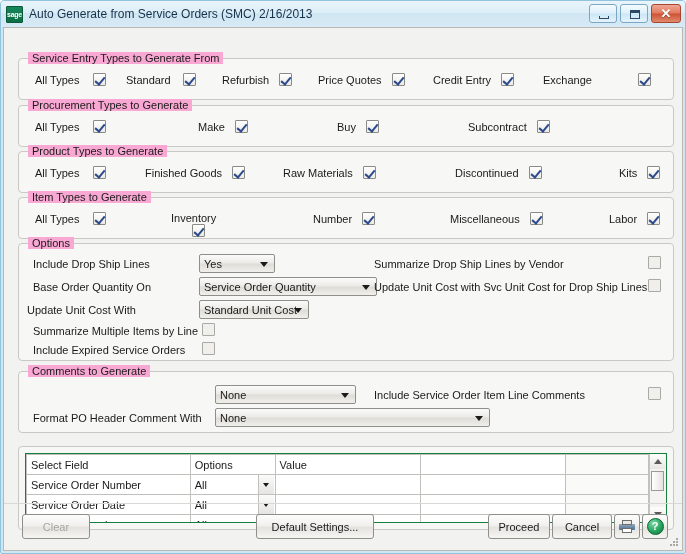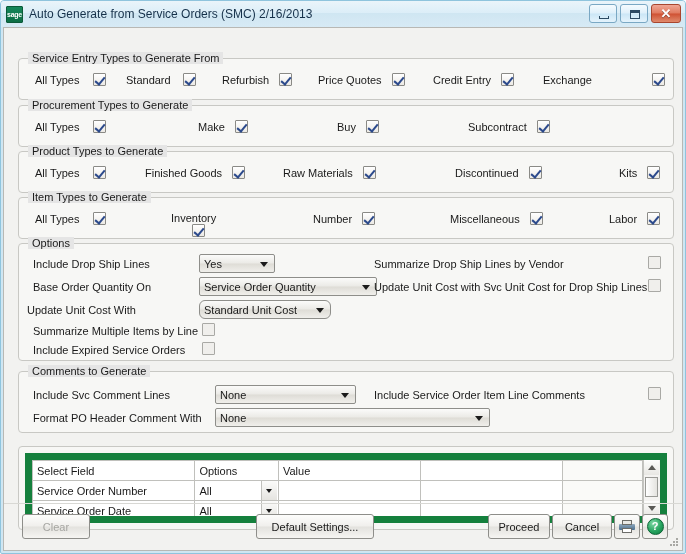--- a/index.html
+++ b/index.html
@@ -122,21 +122,21 @@
     position: absolute;
     box-sizing: border-box;
     border: 1px solid #c8c8c4;
     border-radius: 4px;
     background: #f7f7f5;
   }
   .group > .legend {
     position: absolute;
     top: -7px; left: 9px;
     padding: 0 4px;
-    background: #e5e5e5;
+    background: #f9a8d4;
     font-size: 11px;
     color: #1a1a1a;
     white-space: nowrap;
   }
 
   
   .cbrow { position: absolute; display: flex; align-items: center; }
   .cblabel { font-size: 11px; color: #1a1a1a; white-space: nowrap; }
   .cbox {
     width: 13px; height: 13px;
@@ -196,21 +196,21 @@
     position: absolute;
     box-sizing: border-box;
     border: 1px solid #c8c8c4;
     border-radius: 4px;
     background: #f7f7f5;
     padding: 5px;
   }
   .gridinner {
     position: absolute;
     left: 6px; top: 6px; right: 6px; bottom: 6px;
-    border: 7px solid #15803d;
+    border: 1px solid #15803d;
     background: #14532d;
     overflow: hidden;
     display: flex;
   }
   .gtable {
     flex: 1;
     border-collapse: collapse;
     table-layout: fixed;
     font-size: 11px;
   }
@@ -385,21 +385,21 @@
         <span class="cbox checked" style="margin-left:10px;"></span>
       </div>
       <div class="cbrow" style="left:299px; top:14px;">
         <span class="cblabel">Price Quotes</span>
         <span class="cbox checked" style="margin-left:10px;"></span>
       </div>
       <div class="cbrow" style="left:414px; top:14px;">
         <span class="cblabel">Credit Entry</span>
         <span class="cbox checked" style="margin-left:10px;"></span>
       </div>
-      <div class="cbrow" style="left:524px; top:14px; width:122px; justify-content:space-between;">
+      <div class="cbrow" style="left:524px; top:14px; width:108px; justify-content:space-between;">
         <span class="cblabel">Exchange</span>
         <span class="cbox checked"></span>
       </div>
     </div>
 
     <div class="group" style="left:14px; top:77px; width:656px; height:42px;">
       <div class="legend">Procurement Types to Generate</div>
       <div class="cbrow" style="left:16px; top:14px;">
         <span class="cblabel">All Types</span>
         <span class="cbox checked" style="margin-left:14px;"></span>
@@ -475,42 +475,41 @@
         <span class="arrow"></span>
       </div>
 
       <div class="flabel" style="left:14px; top:37px;">Base Order Quantity On</div>
       <div class="ddl" style="left:180px; top:33px; width:178px;">
         <span>Service Order Quantity</span>
         <span class="arrow"></span>
       </div>
 
       <div class="flabel" style="left:8px; top:60px;">Update Unit Cost With</div>
-      <div class="ddl" style="left:180px; top:56px; width:132px;border-radius:6px;">
+      <div class="ddl" style="left:180px; top:56px; width:110px;">
         <span>Standard Unit Cost</span>
         <span class="arrow"></span>
       </div>
 
       <div class="flabel" style="left:14px; top:81px;">Summarize Multiple Items by Line</div>
       <span class="cbox flat" style="position:absolute; left:183px; top:79px;"></span>
 
       <div class="flabel" style="left:14px; top:100px;">Include Expired Service Orders</div>
       <span class="cbox flat" style="position:absolute; left:183px; top:98px;"></span>
 
       <div class="flabel" style="left:355px; top:14px;">Summarize Drop Ship Lines by Vendor</div>
       <span class="cbox flat" style="position:absolute; left:629px; top:12px;"></span>
 
       <div class="flabel" style="left:355px; top:37px;">Update Unit Cost with Svc Unit Cost for Drop Ship Lines</div>
       <span class="cbox flat" style="position:absolute; left:629px; top:35px;"></span>
     </div>
 
     <div class="group" style="left:14px; top:343px; width:656px; height:62px;">
       <div class="legend">Comments to Generate</div>
 
-      <div class="flabel" style="left:14px; top:17px;">Include Svc Comment Lines</div>
       <div class="ddl" style="left:196px; top:13px; width:141px;">
         <span>None</span>
         <span class="arrow"></span>
       </div>
 
       <div class="flabel" style="left:355px; top:17px;">Include Service Order Item Line Comments</div>
       <span class="cbox flat" style="position:absolute; left:629px; top:15px;"></span>
 
       <div class="flabel" style="left:14px; top:40px;">Format PO Header Comment With</div>
       <div class="ddl" style="left:196px; top:36px; width:275px;">

